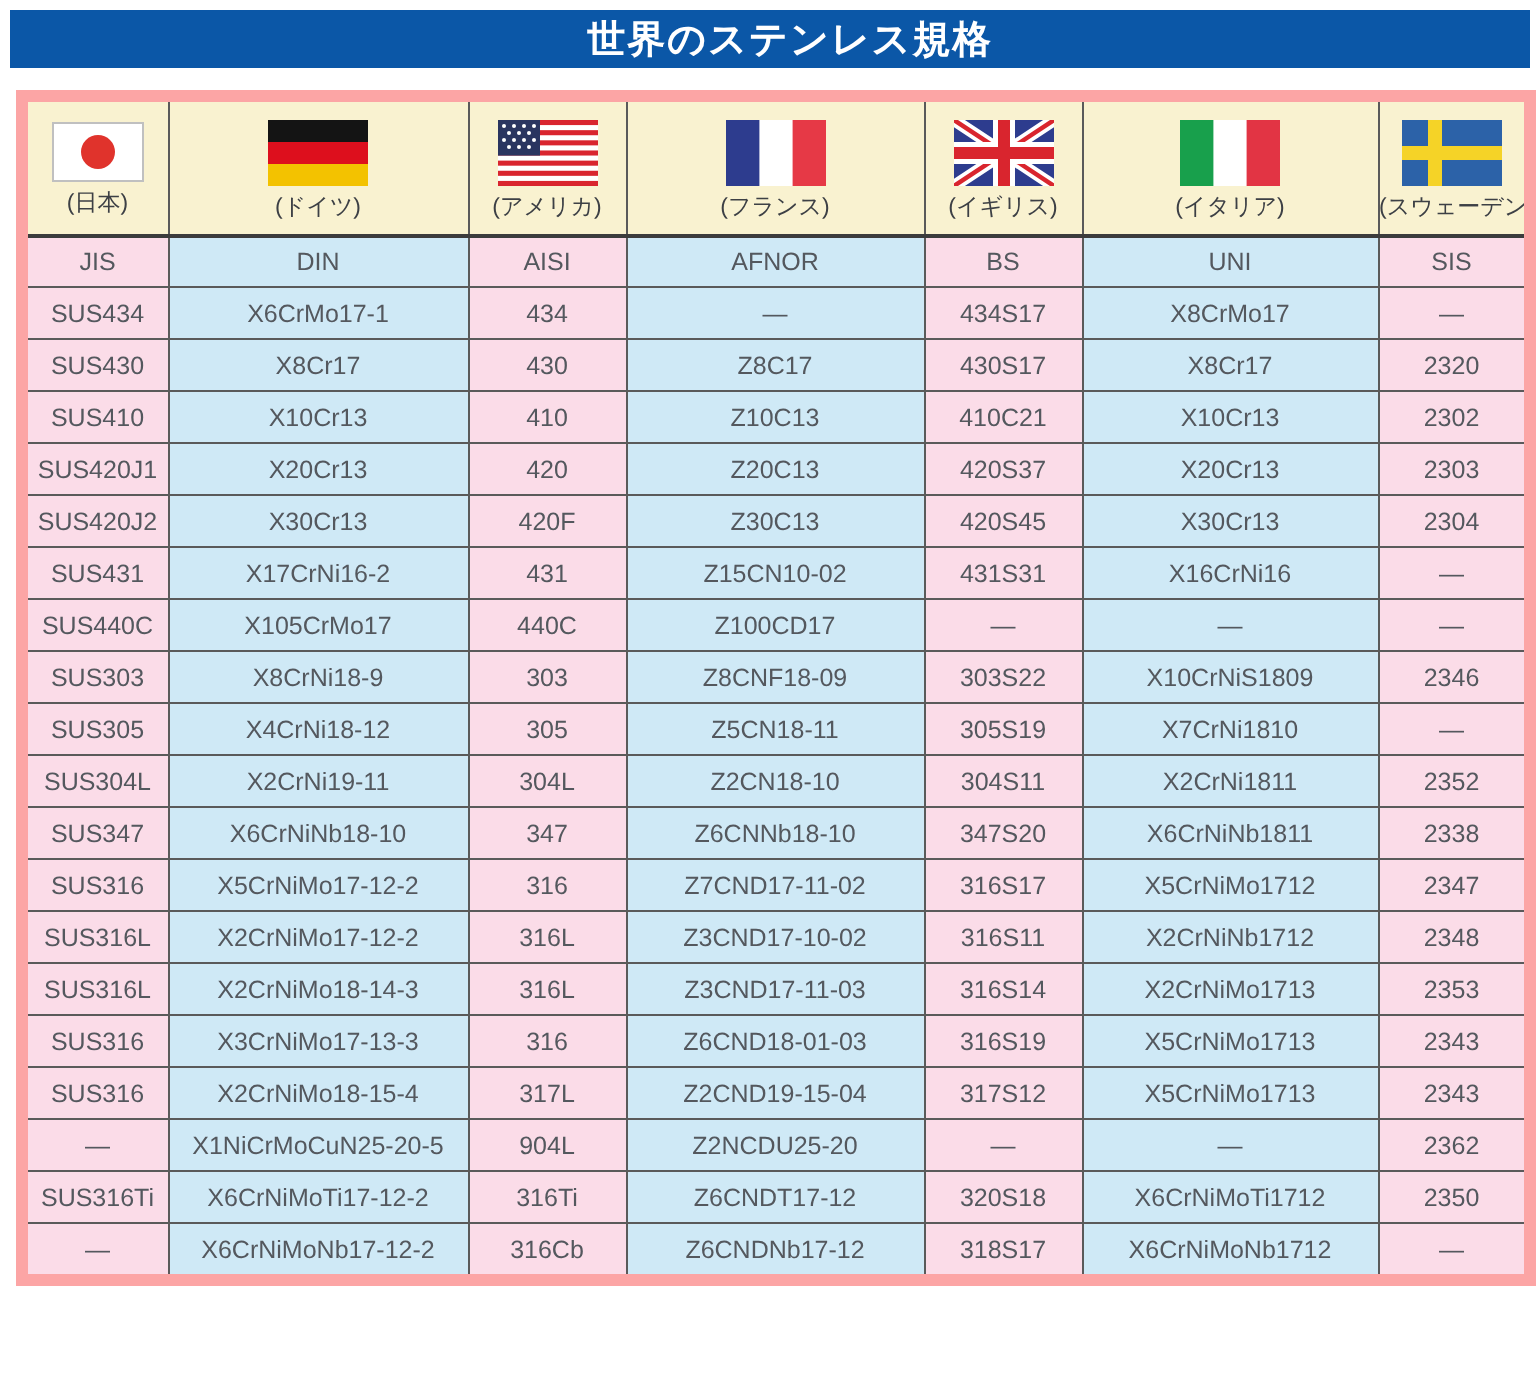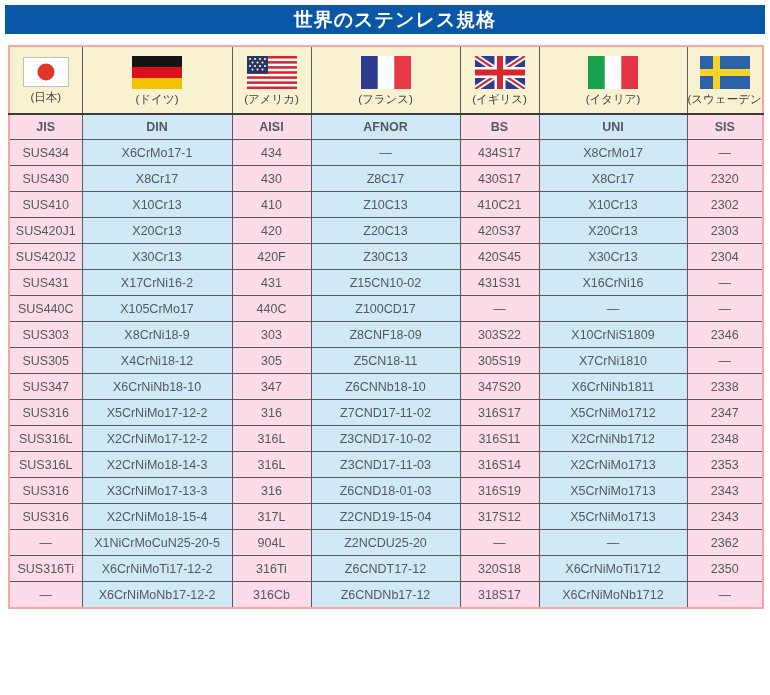--- a/index.html
+++ b/index.html
@@ -17,42 +17,42 @@
   }
   .banner .banner-text {
     color: var(--banner-text, #ffffff);
     font-size: 19px; font-weight: bold; letter-spacing: 1px;
   }
   table.std-table {
     margin: 11px 7px 0 8px;
     border-collapse: collapse;
     table-layout: fixed;
     width: 754px;
-    border: 2px solid #fca5a5;
+    border: 6px solid #fca5a5;
   }
   th, td {
     border: 1px solid #5a5a5a;
     text-align: center; vertical-align: middle;
     color: var(--cell-text, #54585e);
     padding: 0;
     overflow: hidden; white-space: nowrap;
   }
   .flag-row th {
     background: var(--flag-row-bg, #f9f2d0);
     height: 62px;
     border-bottom: 2px solid #3c3c3c;
     font-weight: normal;
     padding: 2px 0;
   }
   .flag { display: block; margin: 2px auto 1px; line-height: 0; }
   .flag svg { display: inline-block; }
   .flag-label {
     display: block; font-size: 11.5px; color: #3d4045; margin-top: 3px;
   }
-  .head-row th { height: 24px; font-size: 12.5px; font-weight: bold; }
+  .head-row th { height: 24px; font-size: 12.5px; font-weight: normal; }
   tbody td { height: 25px; font-size: 12.5px; }
   .pink { background: var(--col-pink, #fbdce8); }
   .blue { background: var(--col-blue, #cfe9f6); }
 </style>
 </head>
 <body>
 
 <div class="page">
 
   <div class="banner">
@@ -253,20 +253,29 @@
         <tr>
           <td class="pink">SUS305</td>
           <td class="blue">X4CrNi18-12</td>
           <td class="pink">305</td>
           <td class="blue">Z5CN18-11</td>
           <td class="pink">305S19</td>
           <td class="blue">X7CrNi1810</td>
           <td class="pink">—</td>
         </tr>
         <tr>
+          <td class="pink">SUS304L</td>
+          <td class="blue">X2CrNi19-11</td>
+          <td class="pink">304L</td>
+          <td class="blue">Z2CN18-10</td>
+          <td class="pink">304S11</td>
+          <td class="blue">X2CrNi1811</td>
+          <td class="pink">2352</td>
+        </tr>
+        <tr>
           <td class="pink">SUS347</td>
           <td class="blue">X6CrNiNb18-10</td>
           <td class="pink">347</td>
           <td class="blue">Z6CNNb18-10</td>
           <td class="pink">347S20</td>
           <td class="blue">X6CrNiNb1811</td>
           <td class="pink">2338</td>
         </tr>
         <tr>
           <td class="pink">SUS316</td>

